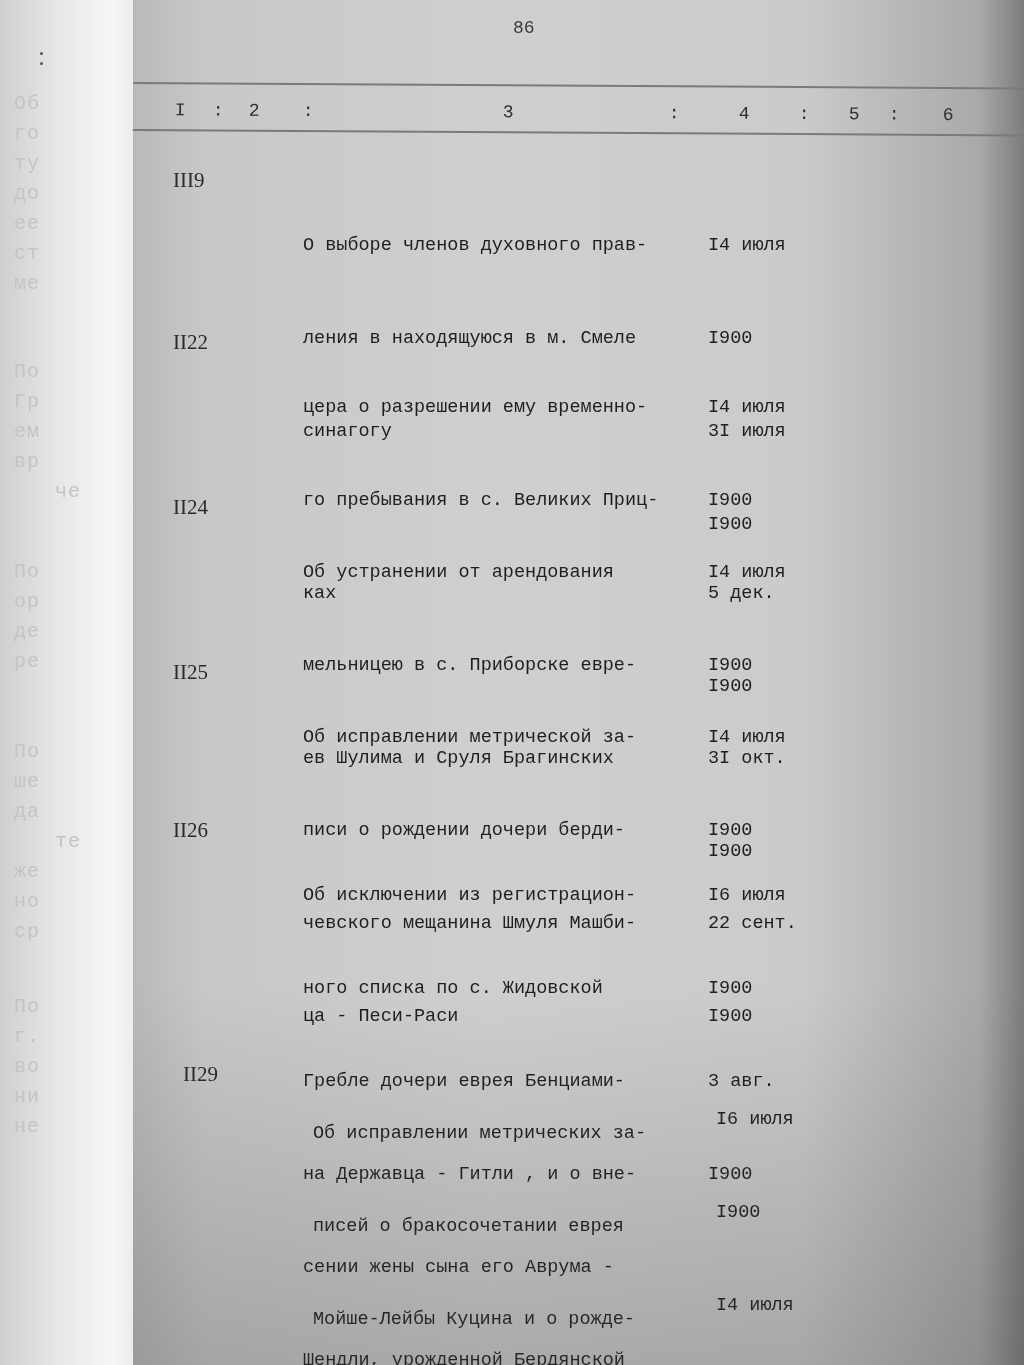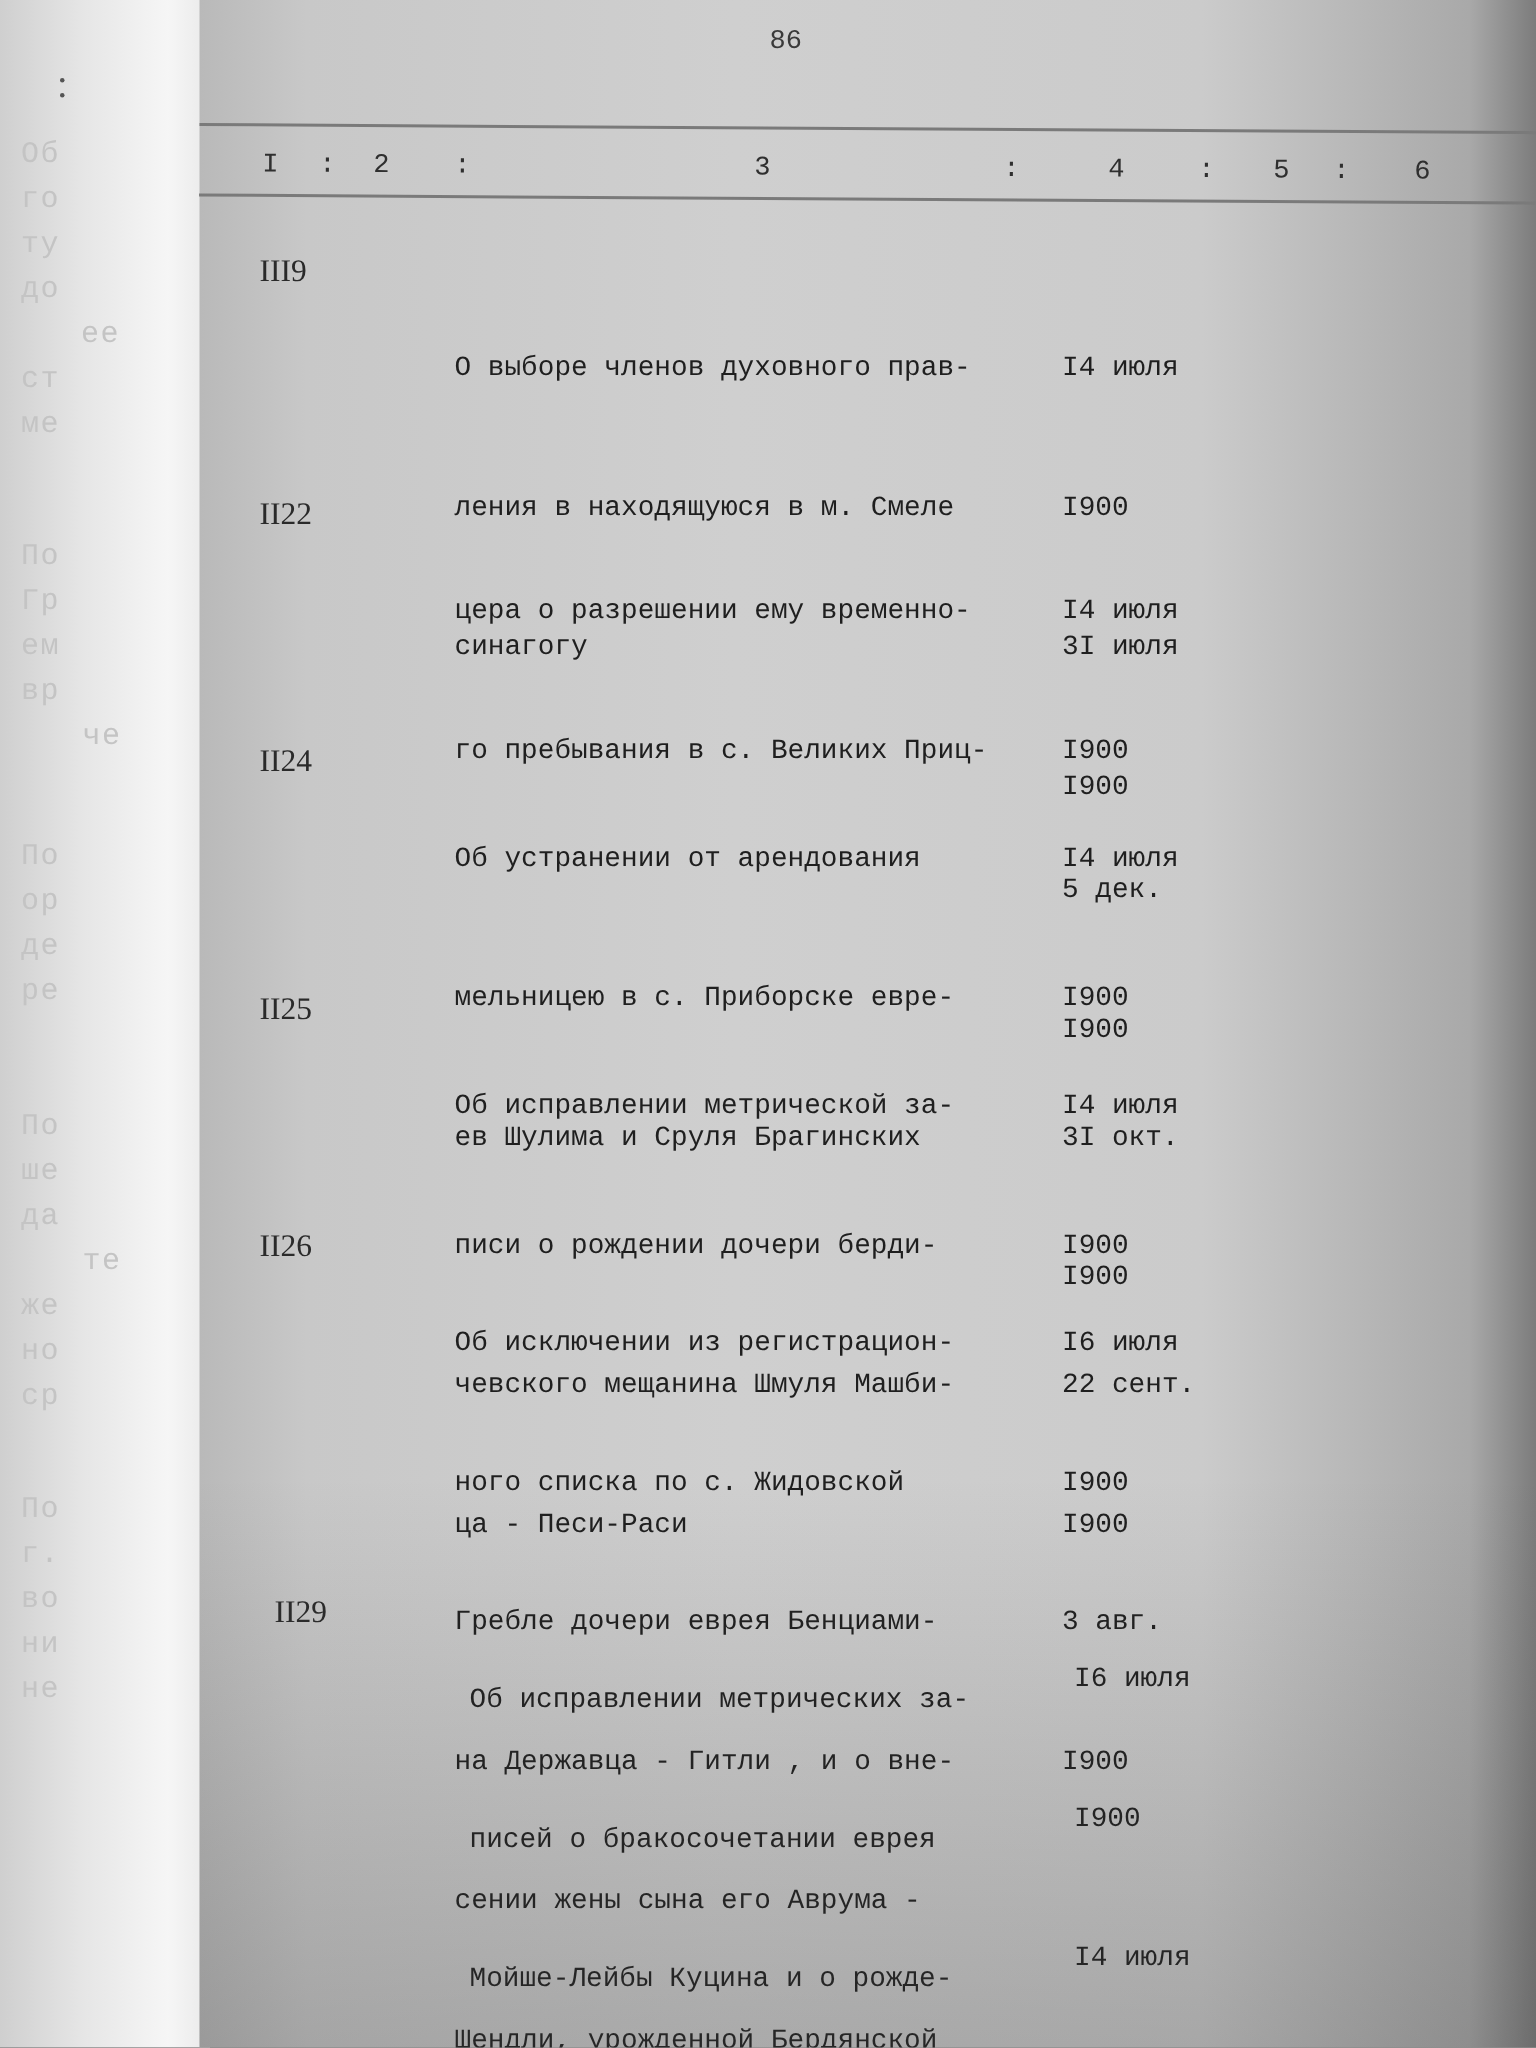--- a/index.html
+++ b/index.html
@@ -57,21 +57,21 @@
 <body>
 
 <div class="left-page">
   <span class="dot" style="top:52px;"></span>
   <span class="dot" style="top:62px;"></span>
   <div id="ghost-container">
       <span class="ghost" style="top: 92px;">Об</span>
       <span class="ghost" style="top: 122px;">го</span>
       <span class="ghost" style="top: 152px;">ту</span>
       <span class="ghost" style="top: 182px;">до</span>
-      <span class="ghost" style="top: 212px; padding-left: 40px;">ее</span>
+      <span class="ghost" style="top: 212px;">ее</span>
       <span class="ghost" style="top: 242px;">ст</span>
       <span class="ghost" style="top: 272px;">ме</span>
       <span class="ghost" style="top: 360px;">По</span>
       <span class="ghost" style="top: 390px;">Гр</span>
       <span class="ghost" style="top: 420px;">ем</span>
       <span class="ghost" style="top: 450px;">вр</span>
       <span class="ghost" style="top: 480px; padding-left: 41px;">че</span>
       <span class="ghost" style="top: 560px;">По</span>
       <span class="ghost" style="top: 590px;">ор</span>
       <span class="ghost" style="top: 620px;">де</span>
@@ -121,20 +121,21 @@
       <span class="line">3I июля</span>
       <span class="line">I900</span>
     </div>
   </div>
 
   <div class="entry" style="top:330px;">
     <div class="num">II22</div>
     <div class="desc">
       <span class="line">цера о разрешении ему временно-</span>
       <span class="line">го пребывания в с. Великих Приц-</span>
+      <span class="line">ках</span>
     </div>
     <div class="dates">
       <span class="line">I4 июля</span>
       <span class="line">I900</span>
       <span class="line">5 дек.</span>
       <span class="line">I900</span>
     </div>
   </div>
 
   <div class="entry" style="top:495px;">

